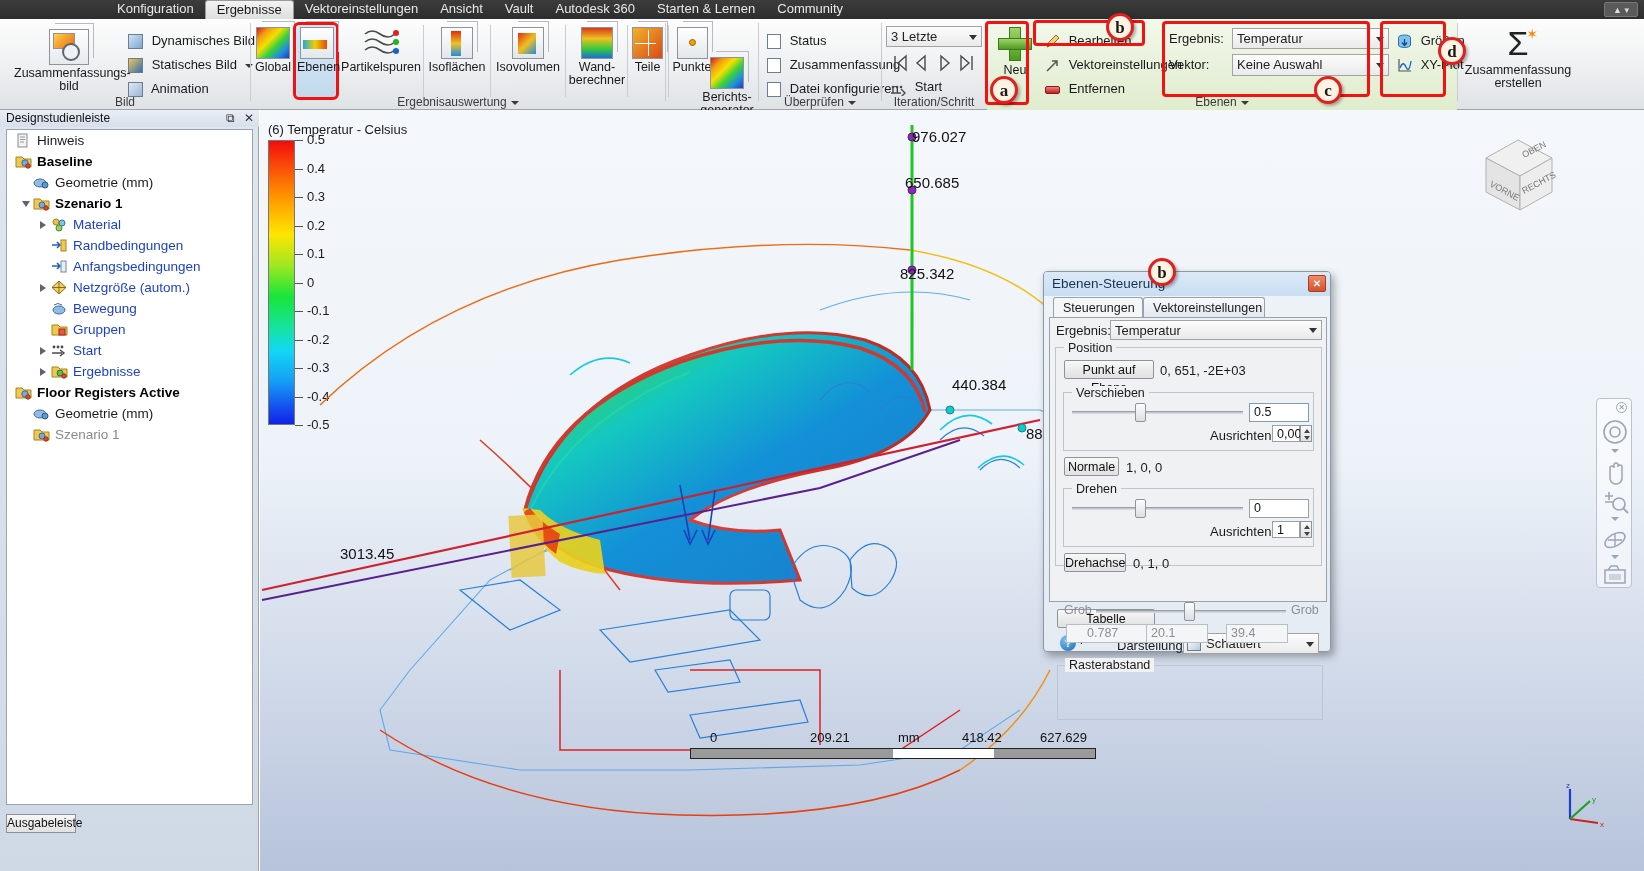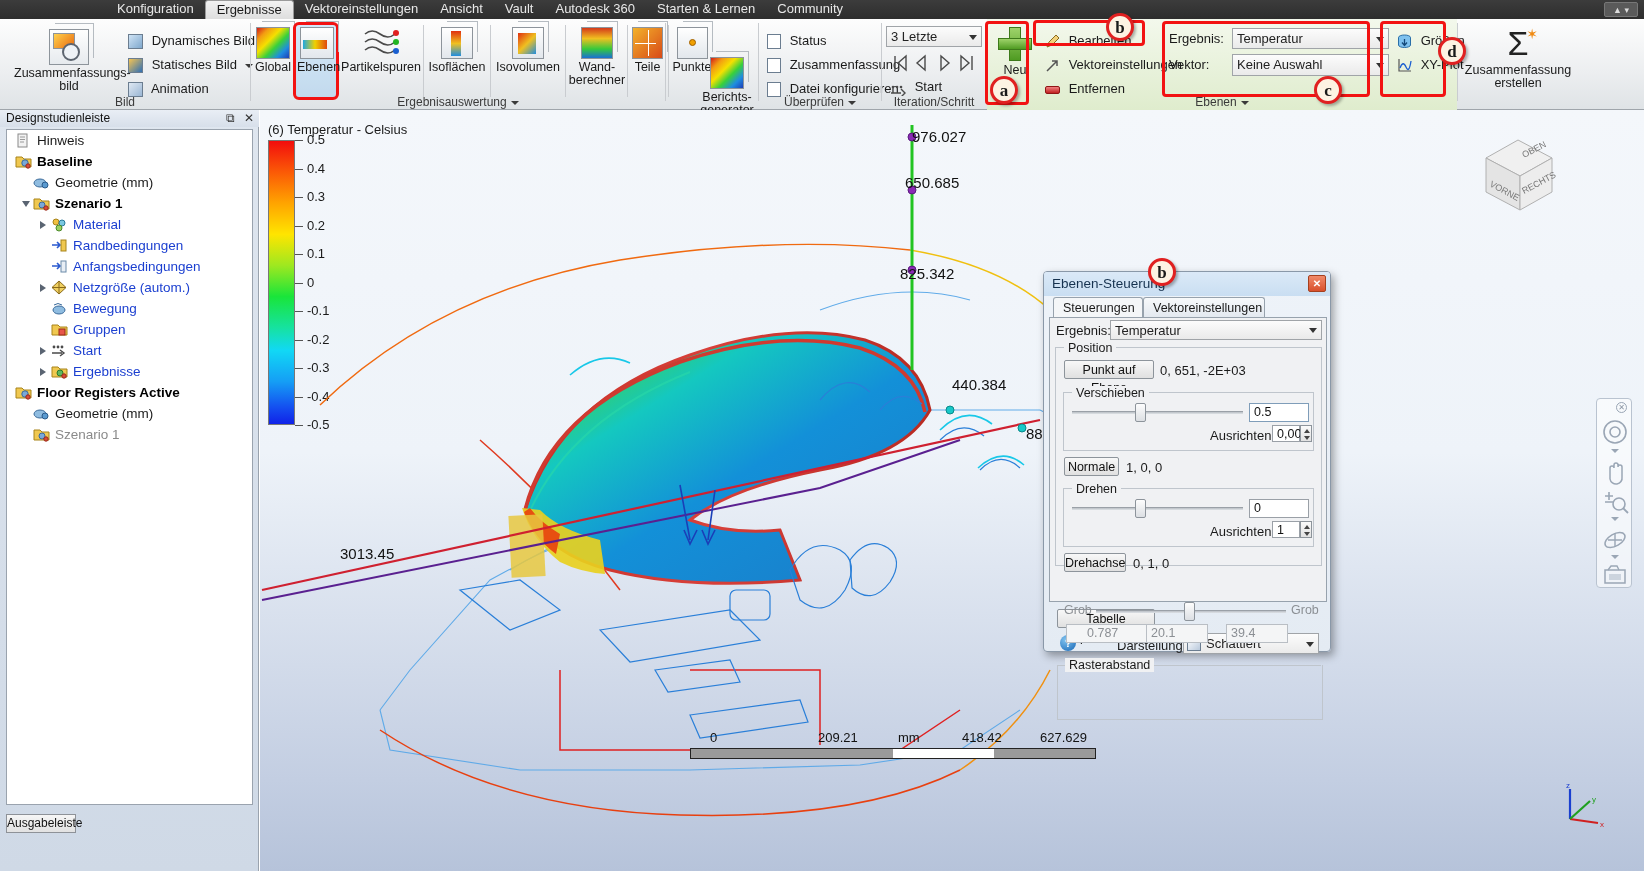--- a/index.html
+++ b/index.html
@@ -675,21 +675,21 @@
       <div class="mlbl" style="left: 652px; top: 18px;">976.027</div>
       <div class="mlbl" style="left: 645px; top: 64px;">650.685</div>
       <div class="mlbl" style="left: 640px; top: 155px;">825.342</div>
       <div class="mlbl" style="left: 692px; top: 266px;">440.384</div>
       <div class="mlbl" style="left: 766px; top: 315px;">88</div>
       <div class="mlbl" style="left: 80px; top: 435px; text-align: center;">3013.45</div>
     </div>
 
   <div id="scalewrap">
     <div class="snum" style="left:20px;">0</div>
-    <div class="snum" style="left:128px;">209.21</div>
+    <div class="snum" style="left:120px;">209.21</div>
     <div class="snum" style="left:208px;">mm</div>
     <div class="snum" style="left:272px;">418.42</div>
     <div class="snum" style="left:350px;">627.629</div>
     <div id="scalebar">
       <div style="width:50%;background:#9a9a9a;"></div>
       <div style="width:25%;background:#ffffff;"></div>
       <div style="width:25%;background:#9a9a9a;"></div>
     </div>
   </div>
 

